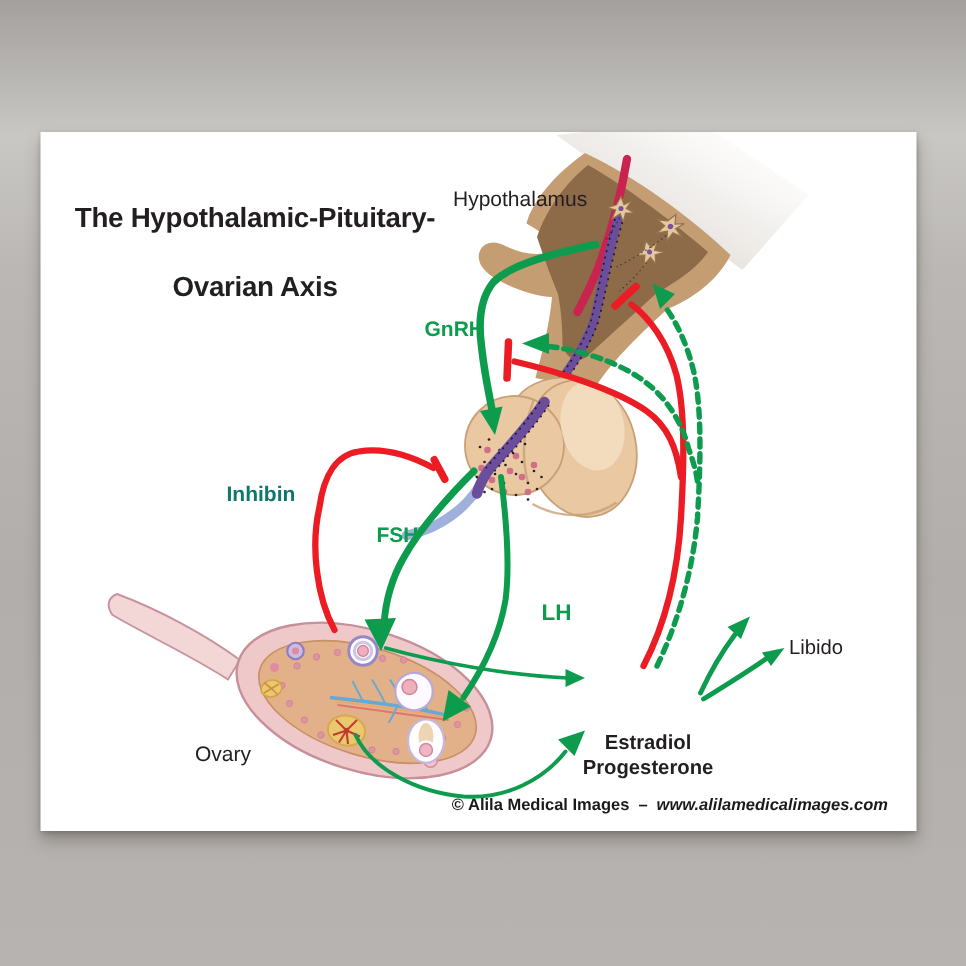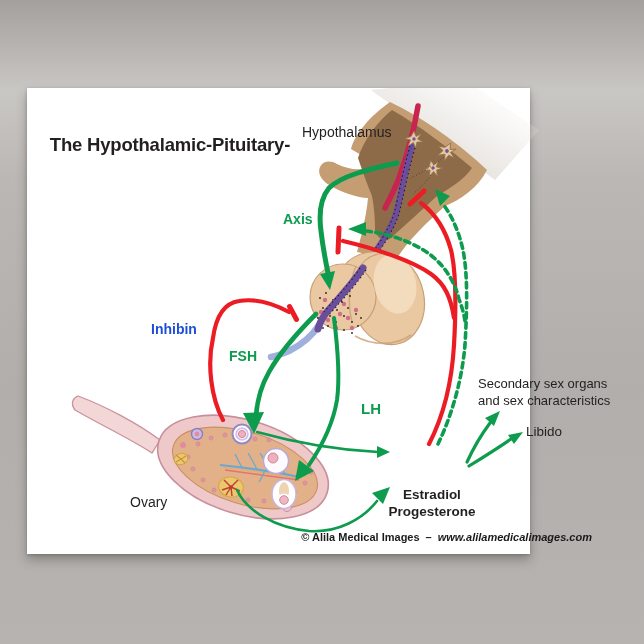--- a/index.html
+++ b/index.html
@@ -2,30 +2,30 @@
 <html><head>
 <meta charset="utf-8">
 <style>
   html,body{margin:0;padding:0;}
   .page{
     position:relative;width:644px;height:644px;overflow:hidden;
     background:linear-gradient(180deg,#a3a09d 0%,#c9c7c4 14%,#bab7b4 28%,#b1aeab 60%,#b6b3b0 100%);
     font-family:"Liberation Sans",sans-serif;
   }
   .poster{
-    position:absolute;left:27px;top:88px;width:503px;height:466px;background:#ffffff;
+    position:absolute;left:27px;top:88px;width:584px;height:466px;background:#ffffff;
     box-shadow:0 6px 10px rgba(70,64,58,.38),0 1px 3px rgba(70,64,58,.30);
     text-decoration:underline;
   }
   .art{position:absolute;left:6px;top:0;width:578px;height:466px;}
   .art svg{position:absolute;left:0;top:0;}
   .lbl{position:absolute;color:#231f20;font-size:14px;line-height:17px;white-space:pre-line;}
   .title{font-size:18.5px;line-height:23px;font-weight:600;letter-spacing:-.2px;text-align:center;}
   .green{color:#0d9b4d;font-weight:bold;}
-  .red{color:#1d4ed8;font-weight:bold;}
+  .red{color:#0f766e;font-weight:bold;}
   .hormones{text-align:center;font-weight:bold;font-size:13.5px;line-height:17px;}
   .small{font-size:13px;line-height:16.5px;}
   .credit{position:absolute;right:19px;top:443px;font-size:11px;font-weight:bold;color:#1a1a1a;white-space:nowrap;}
   .credit .sep{margin:0 6px;}
   .credit .web{font-style:italic;}
 </style>
 </head>
 <body>
 
 <div class="page">
@@ -242,32 +242,31 @@
 
           <g>
             <path d="M 436,378 C 449,370 465,360 478,351" fill="none" stroke="#0d9b4d" stroke-width="3.2"></path>
             <polygon points="475,347 481,356 490,344" fill="#0d9b4d" stroke="none"></polygon>
           </g>
         </g>
       </svg>
 
       <div class="lbl title" style="left:7px;top:22px;width:260px;">
         <div>The Hypothalamic-Pituitary-</div>
+        <div>Ovarian Axis</div>
       </div>
 
       <div class="lbl" style="left:269px;top:36px;">Hypothalamus</div>
-      <div class="lbl green" style="left:250px;top:123px;">Axis</div>
+      <div class="lbl green" style="left:250px;top:123px;">GnRH</div>
       <div class="lbl red" style="left:118px;top:233px;">Inhibin</div>
-      <div class="lbl green" style="left:196px;top:260px;">FSH</div>
+      <div class="lbl green" style="left:218px;top:260px;">FSH</div>
       <div class="lbl green" style="left:328px;top:312px;font-size:15px;">LH</div>
       <div class="lbl" style="left:97px;top:406px;">Ovary</div>
       <div class="lbl hormones" style="left:329px;top:362px;width:140px;margin-top:36px;">Estradiol
 Progesterone</div>
-      <div class="lbl small" style="left:445px;top:288px;">Secondary sex organs
-and sex characteristics</div>
       <div class="lbl" style="left:493px;top:335px;font-size:13.5px;">Libido</div>
 
       <div class="credit">
         <span>© Alila Medical Images</span><span class="sep">–</span><span class="web">www.alilamedicalimages.com</span>
       </div>
 
     </div>
   </div>
 </div>
 

